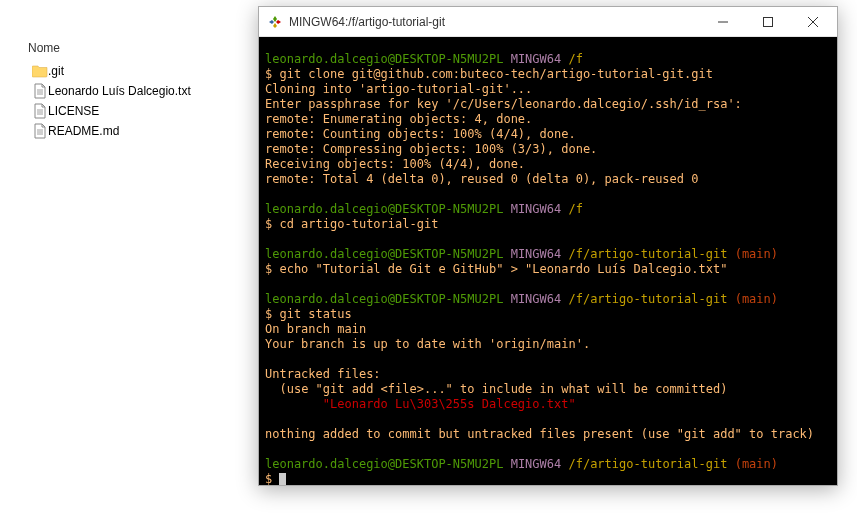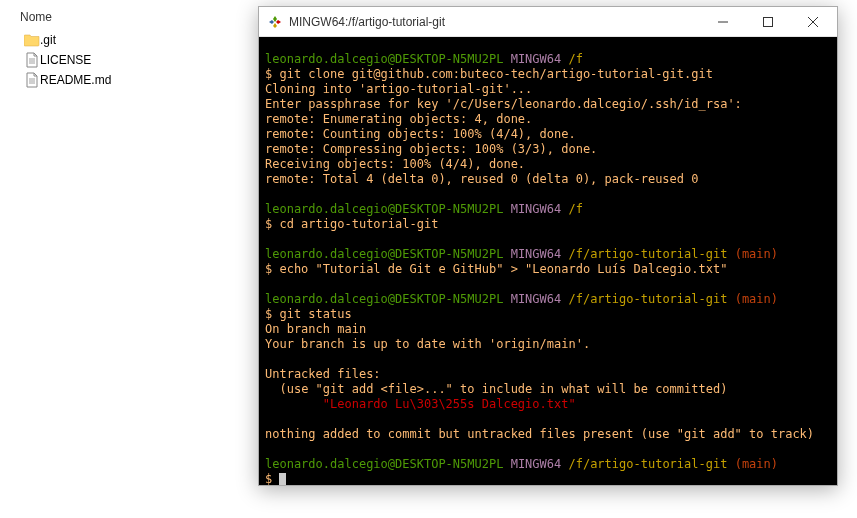--- a/index.html
+++ b/index.html
@@ -1,17 +1,17 @@
 <!DOCTYPE html>
 <html><head>
 <meta charset="utf-8">
 <style>
   * { margin: 0; padding: 0; box-sizing: border-box; }
   body { font-family: "Segoe UI", Tahoma, sans-serif; font-size: 12px; background: #fff; width: 857px; height: 518px; overflow: hidden; position: relative; }
-  .explorer { width: 260px; padding: 6px 20px; }
+  .explorer { width: 260px; padding: 6px 28px; margin-top: 31px; }
   .explorer-header { font-size: 12px; color: #333; padding: 4px 0 6px 0; }
   .file-row { display: flex; align-items: center; gap: 0; padding: 2px 4px; cursor: pointer; }
   .file-icon { width: 16px; height: 16px; flex-shrink: 0; display: flex; align-items: center; justify-content: center; }
   .folder-icon svg, .doc-icon svg { width: 16px; height: 16px; }
   .file-label { font-size: 12px; color: #000; white-space: nowrap; }
   .terminal-window { position: absolute; left: 258px; top: 6px; width: 580px; height: 480px; border: 1px solid #aaa; box-shadow: 0 4px 20px rgba(0,0,0,0.3); background: #fff; display: flex; flex-direction: column; }
   .titlebar { height: 30px; display: flex; align-items: center; padding: 0 2px 0 8px; background: #fff; border-bottom: 1px solid #e5e5e5; }
   .titlebar-icon { width: 16px; height: 16px; margin-right: 6px; }
   .titlebar-title { flex: 1; font-size: 12px; color: #333; }
   .win-btn { width: 45px; height: 29px; display: flex; align-items: center; justify-content: center; cursor: pointer; color: #333; }
@@ -29,20 +29,30 @@
 
 <div class="explorer">
   <div class="explorer-header">Nome</div>
   <div class="file-row">
     <span class="file-icon folder-icon">
       <svg viewBox="0 0 16 16">
           <path fill="#ffd76b" stroke="#d9a63f" stroke-width="0.5" d="M1 3h5l1 1.5h8v8.5a1 1 0 0 1-1 1H1a1 1 0 0 1-1-1V4a1 1 0 0 1 1-1z"></path>
         </svg>
     </span>
     <span class="file-label">.git</span>
+  </div>
+  <div class="file-row">
+    <span class="file-icon doc-icon">
+      <svg viewBox="0 0 16 16">
+          <path fill="#fff" stroke="#888" stroke-width="1" d="M3 1h7l3 3v11H3z"></path>
+          <path stroke="#888" stroke-width="1" fill="none" d="M10 1v3h3"></path>
+          <path stroke="#888" stroke-width="0.8" d="M5 7h6M5 9h6M5 11h6"></path>
+        </svg>
+    </span>
+    <span class="file-label">Leonardo Luís Dalcegio.txt</span>
   </div>
   <div class="file-row">
     <span class="file-icon doc-icon">
       <svg viewBox="0 0 16 16">
           <path fill="#fff" stroke="#888" stroke-width="1" d="M3 1h7l3 3v11H3z"></path>
           <path stroke="#888" stroke-width="1" fill="none" d="M10 1v3h3"></path>
           <path stroke="#888" stroke-width="0.8" d="M5 7h6M5 9h6M5 11h6"></path>
         </svg>
     </span>
     <span class="file-label">LICENSE</span>

